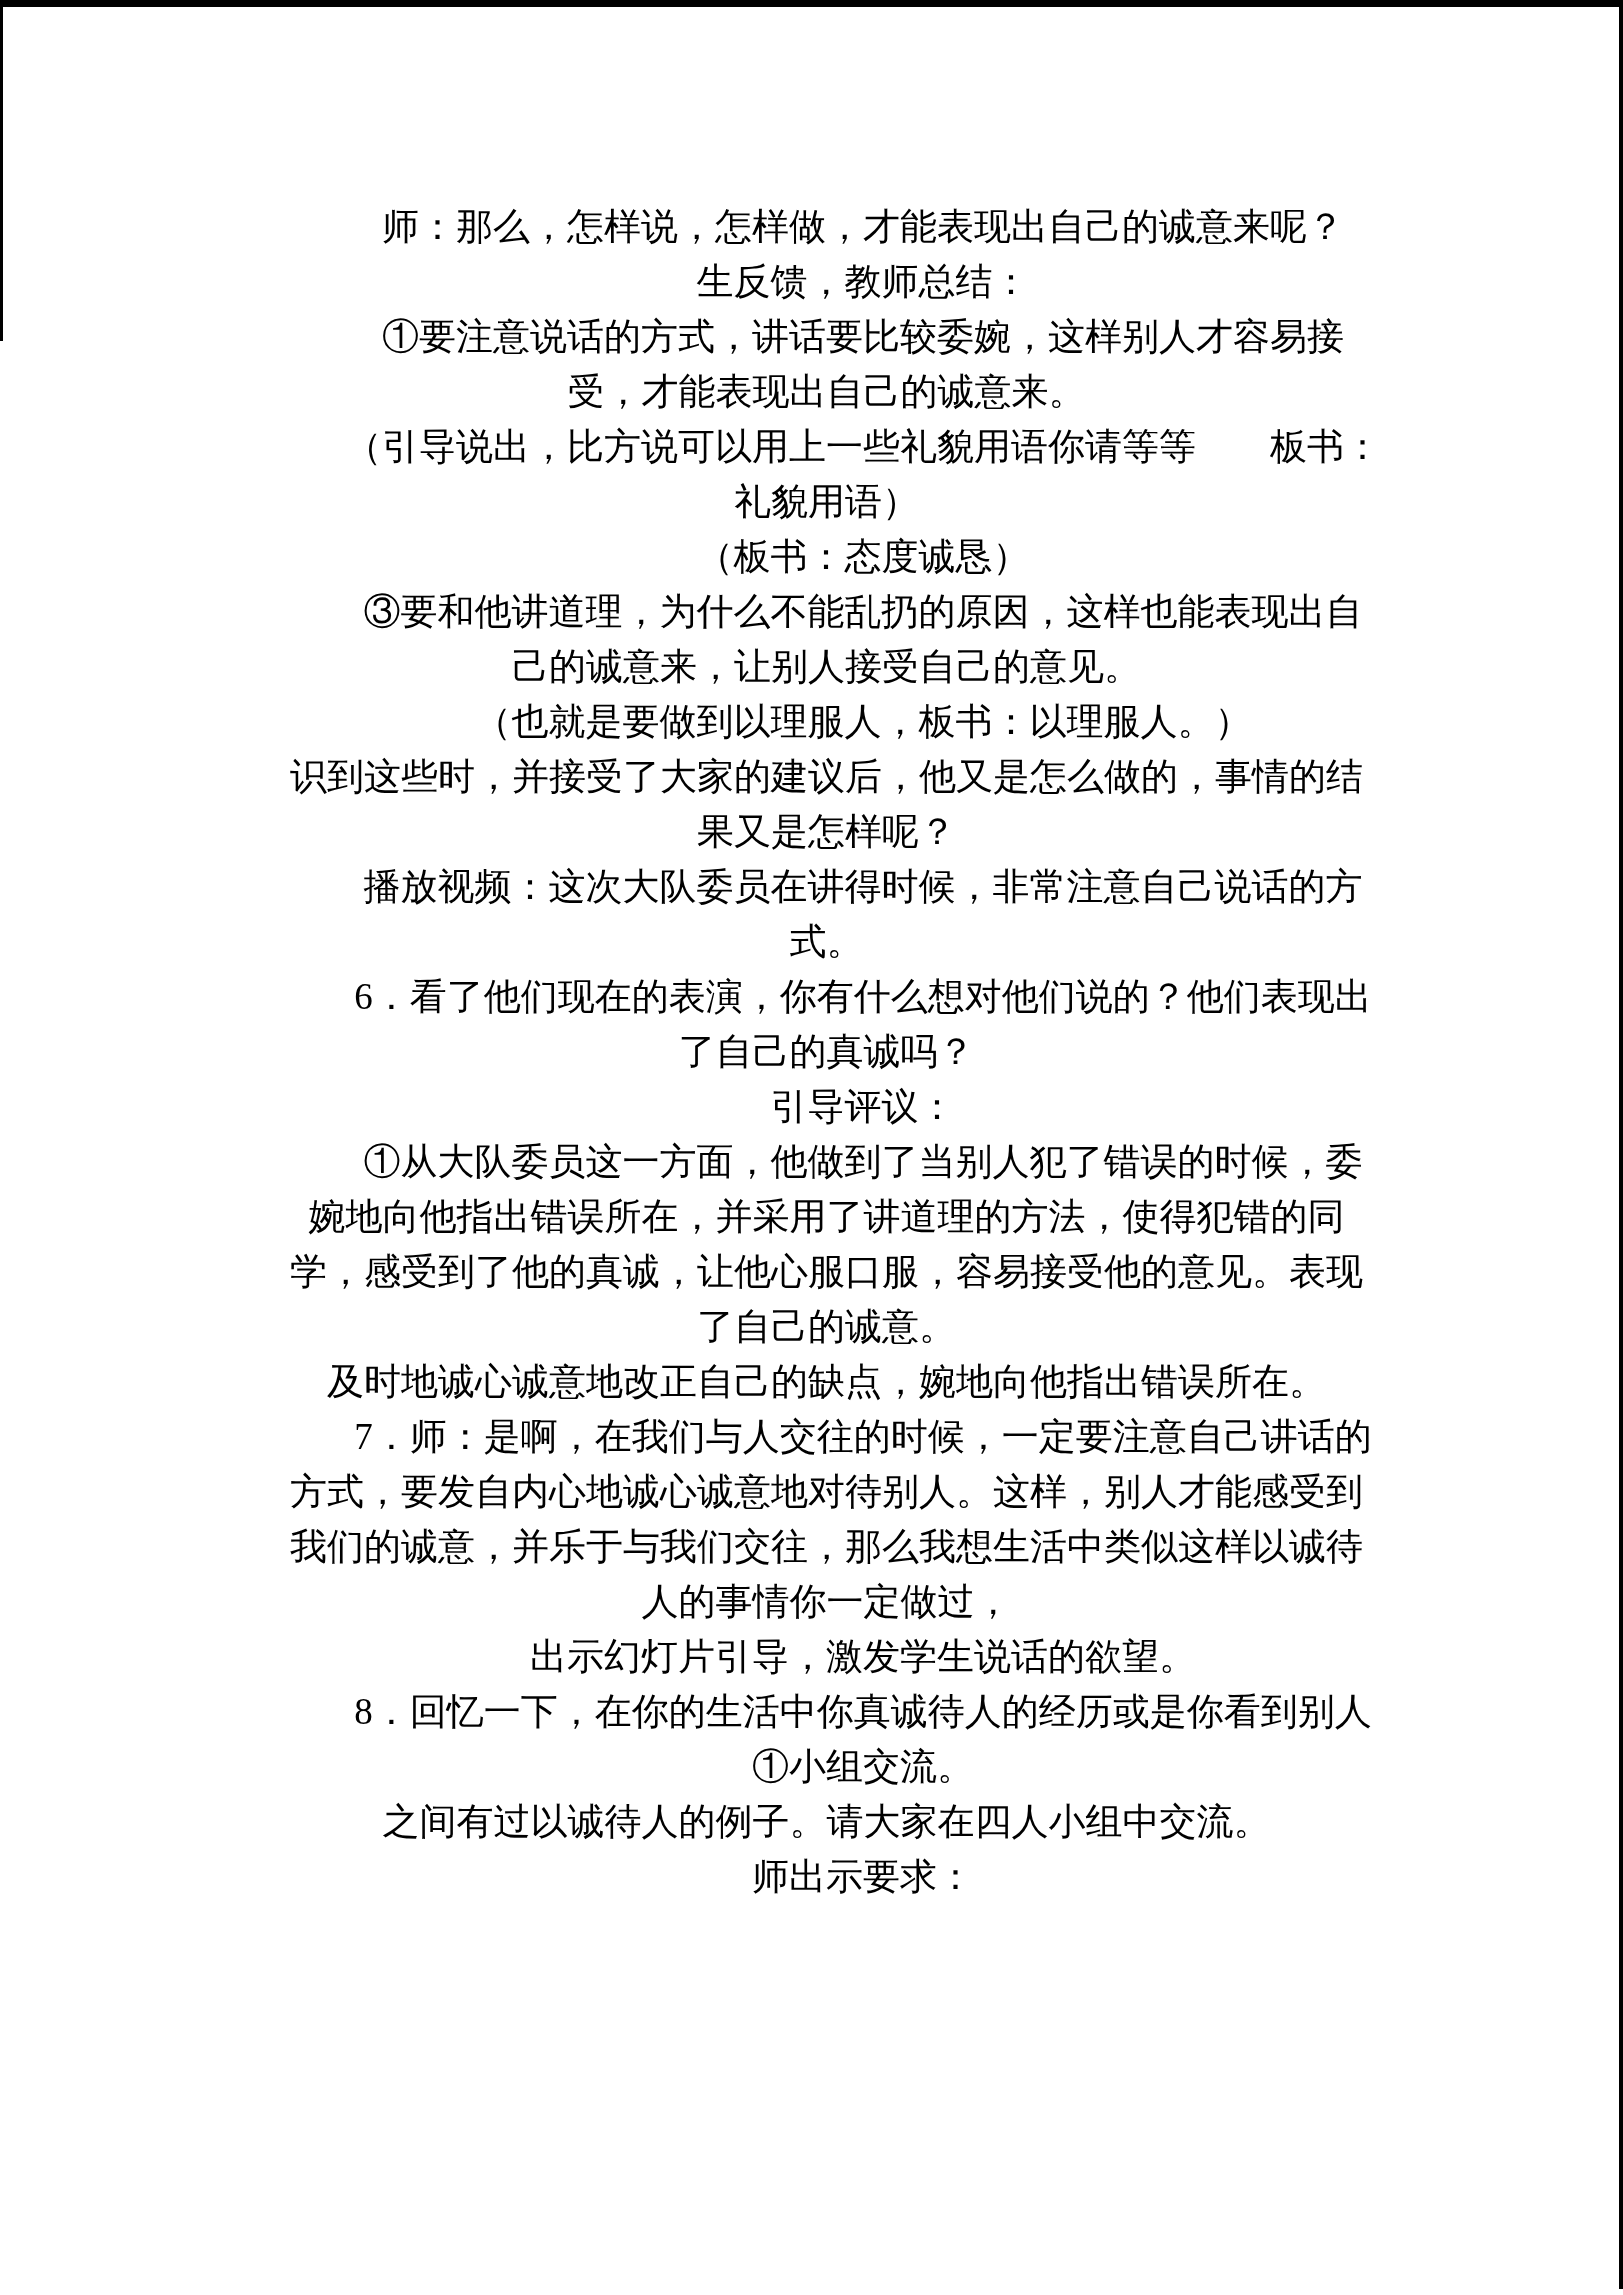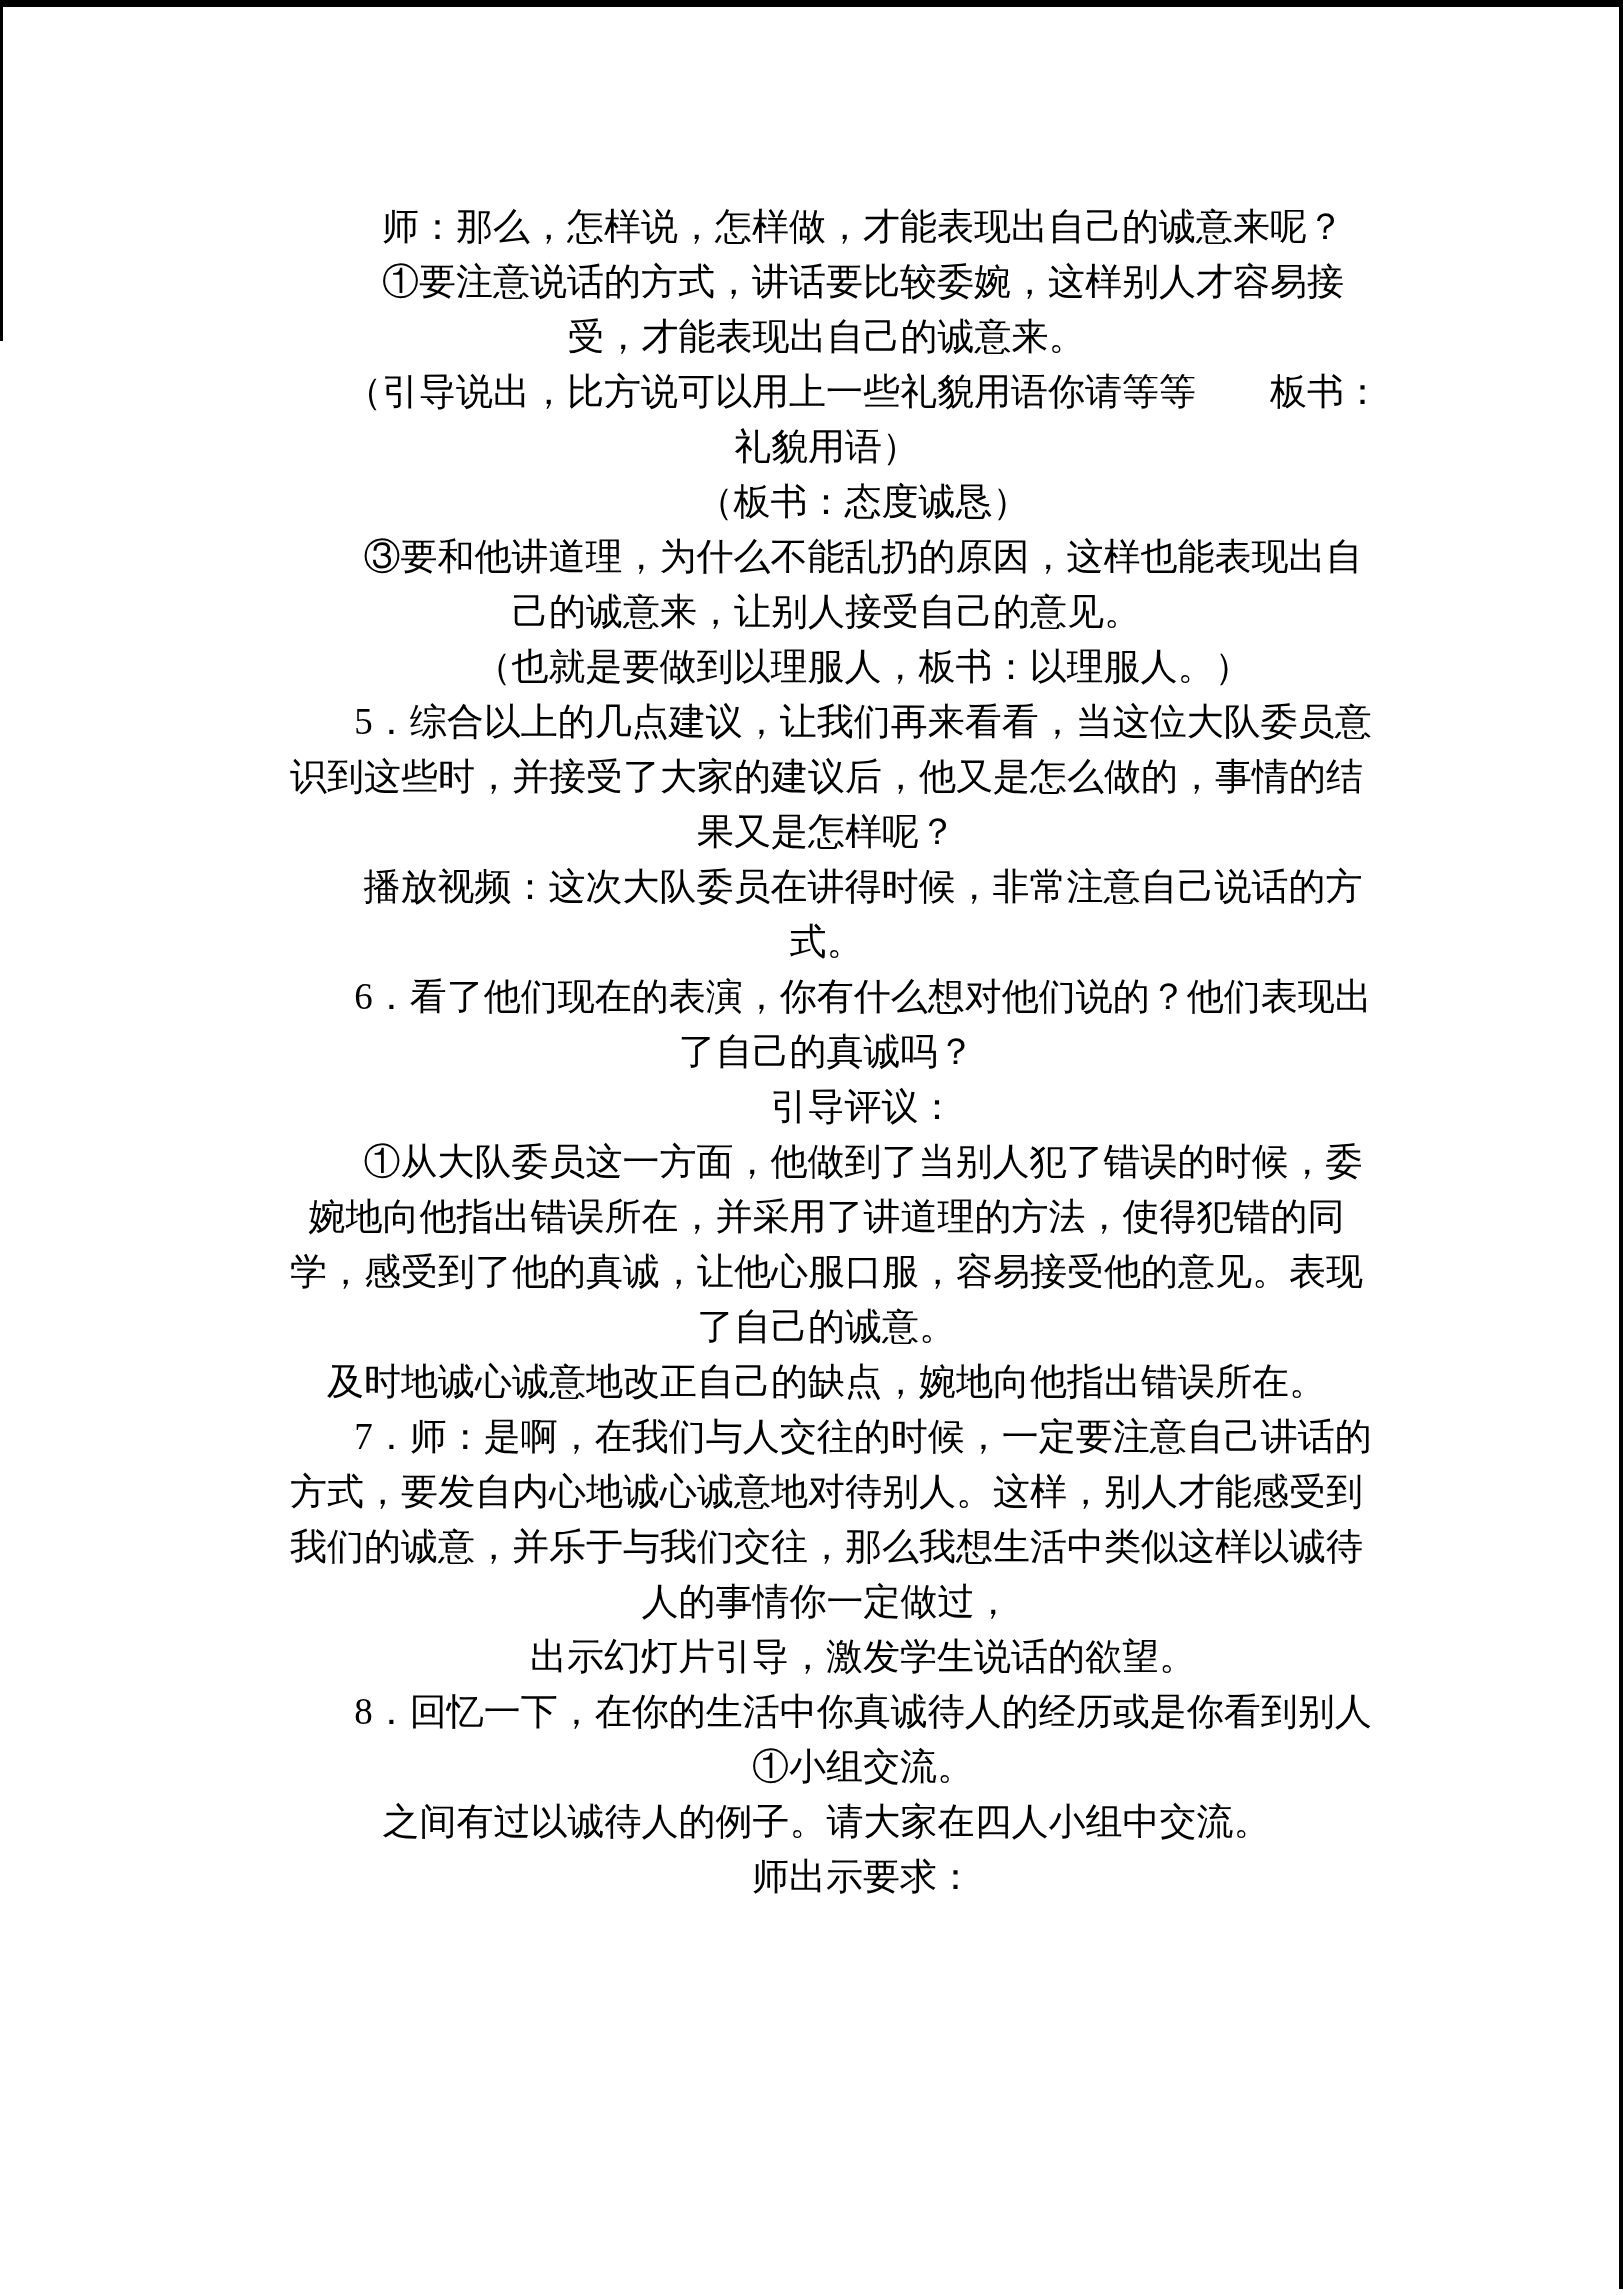--- a/index.html
+++ b/index.html
@@ -55,29 +55,29 @@
 </style>
 </head>
 <body>
 
 <div class="page">
   <div class="bar-top"></div>
   <div class="bar-right"></div>
   <div class="bar-left"></div>
   <div class="textblock" id="textblock">
       <div class="line indent">师：那么，怎样说，怎样做，才能表现出自己的诚意来呢？</div>
+      <div class="line indent">生反馈，教师总结：</div>
       <div class="line indent">①要注意说话的方式，讲话要比较委婉，这样别人才容易接</div>
       <div class="line">受，才能表现出自己的诚意来。</div>
       <div class="line indent">（引导说出，比方说可以用上一些礼貌用语你请等等　　板书：</div>
       <div class="line">礼貌用语）</div>
       <div class="line indent">（板书：态度诚恳）</div>
       <div class="line indent">③要和他讲道理，为什么不能乱扔的原因，这样也能表现出自</div>
       <div class="line">己的诚意来，让别人接受自己的意见。</div>
       <div class="line indent">（也就是要做到以理服人，板书：以理服人。）</div>
-      <div class="line indent">5．综合以上的几点建议，让我们再来看看，当这位大队委员意</div>
       <div class="line">识到这些时，并接受了大家的建议后，他又是怎么做的，事情的结</div>
       <div class="line">果又是怎样呢？</div>
       <div class="line indent">播放视频：这次大队委员在讲得时候，非常注意自己说话的方</div>
       <div class="line">式。</div>
       <div class="line indent">6．看了他们现在的表演，你有什么想对他们说的？他们表现出</div>
       <div class="line">了自己的真诚吗？</div>
       <div class="line indent">引导评议：</div>
       <div class="line indent">①从大队委员这一方面，他做到了当别人犯了错误的时候，委</div>
       <div class="line">婉地向他指出错误所在，并采用了讲道理的方法，使得犯错的同</div>
       <div class="line">学，感受到了他的真诚，让他心服口服，容易接受他的意见。表现</div>

